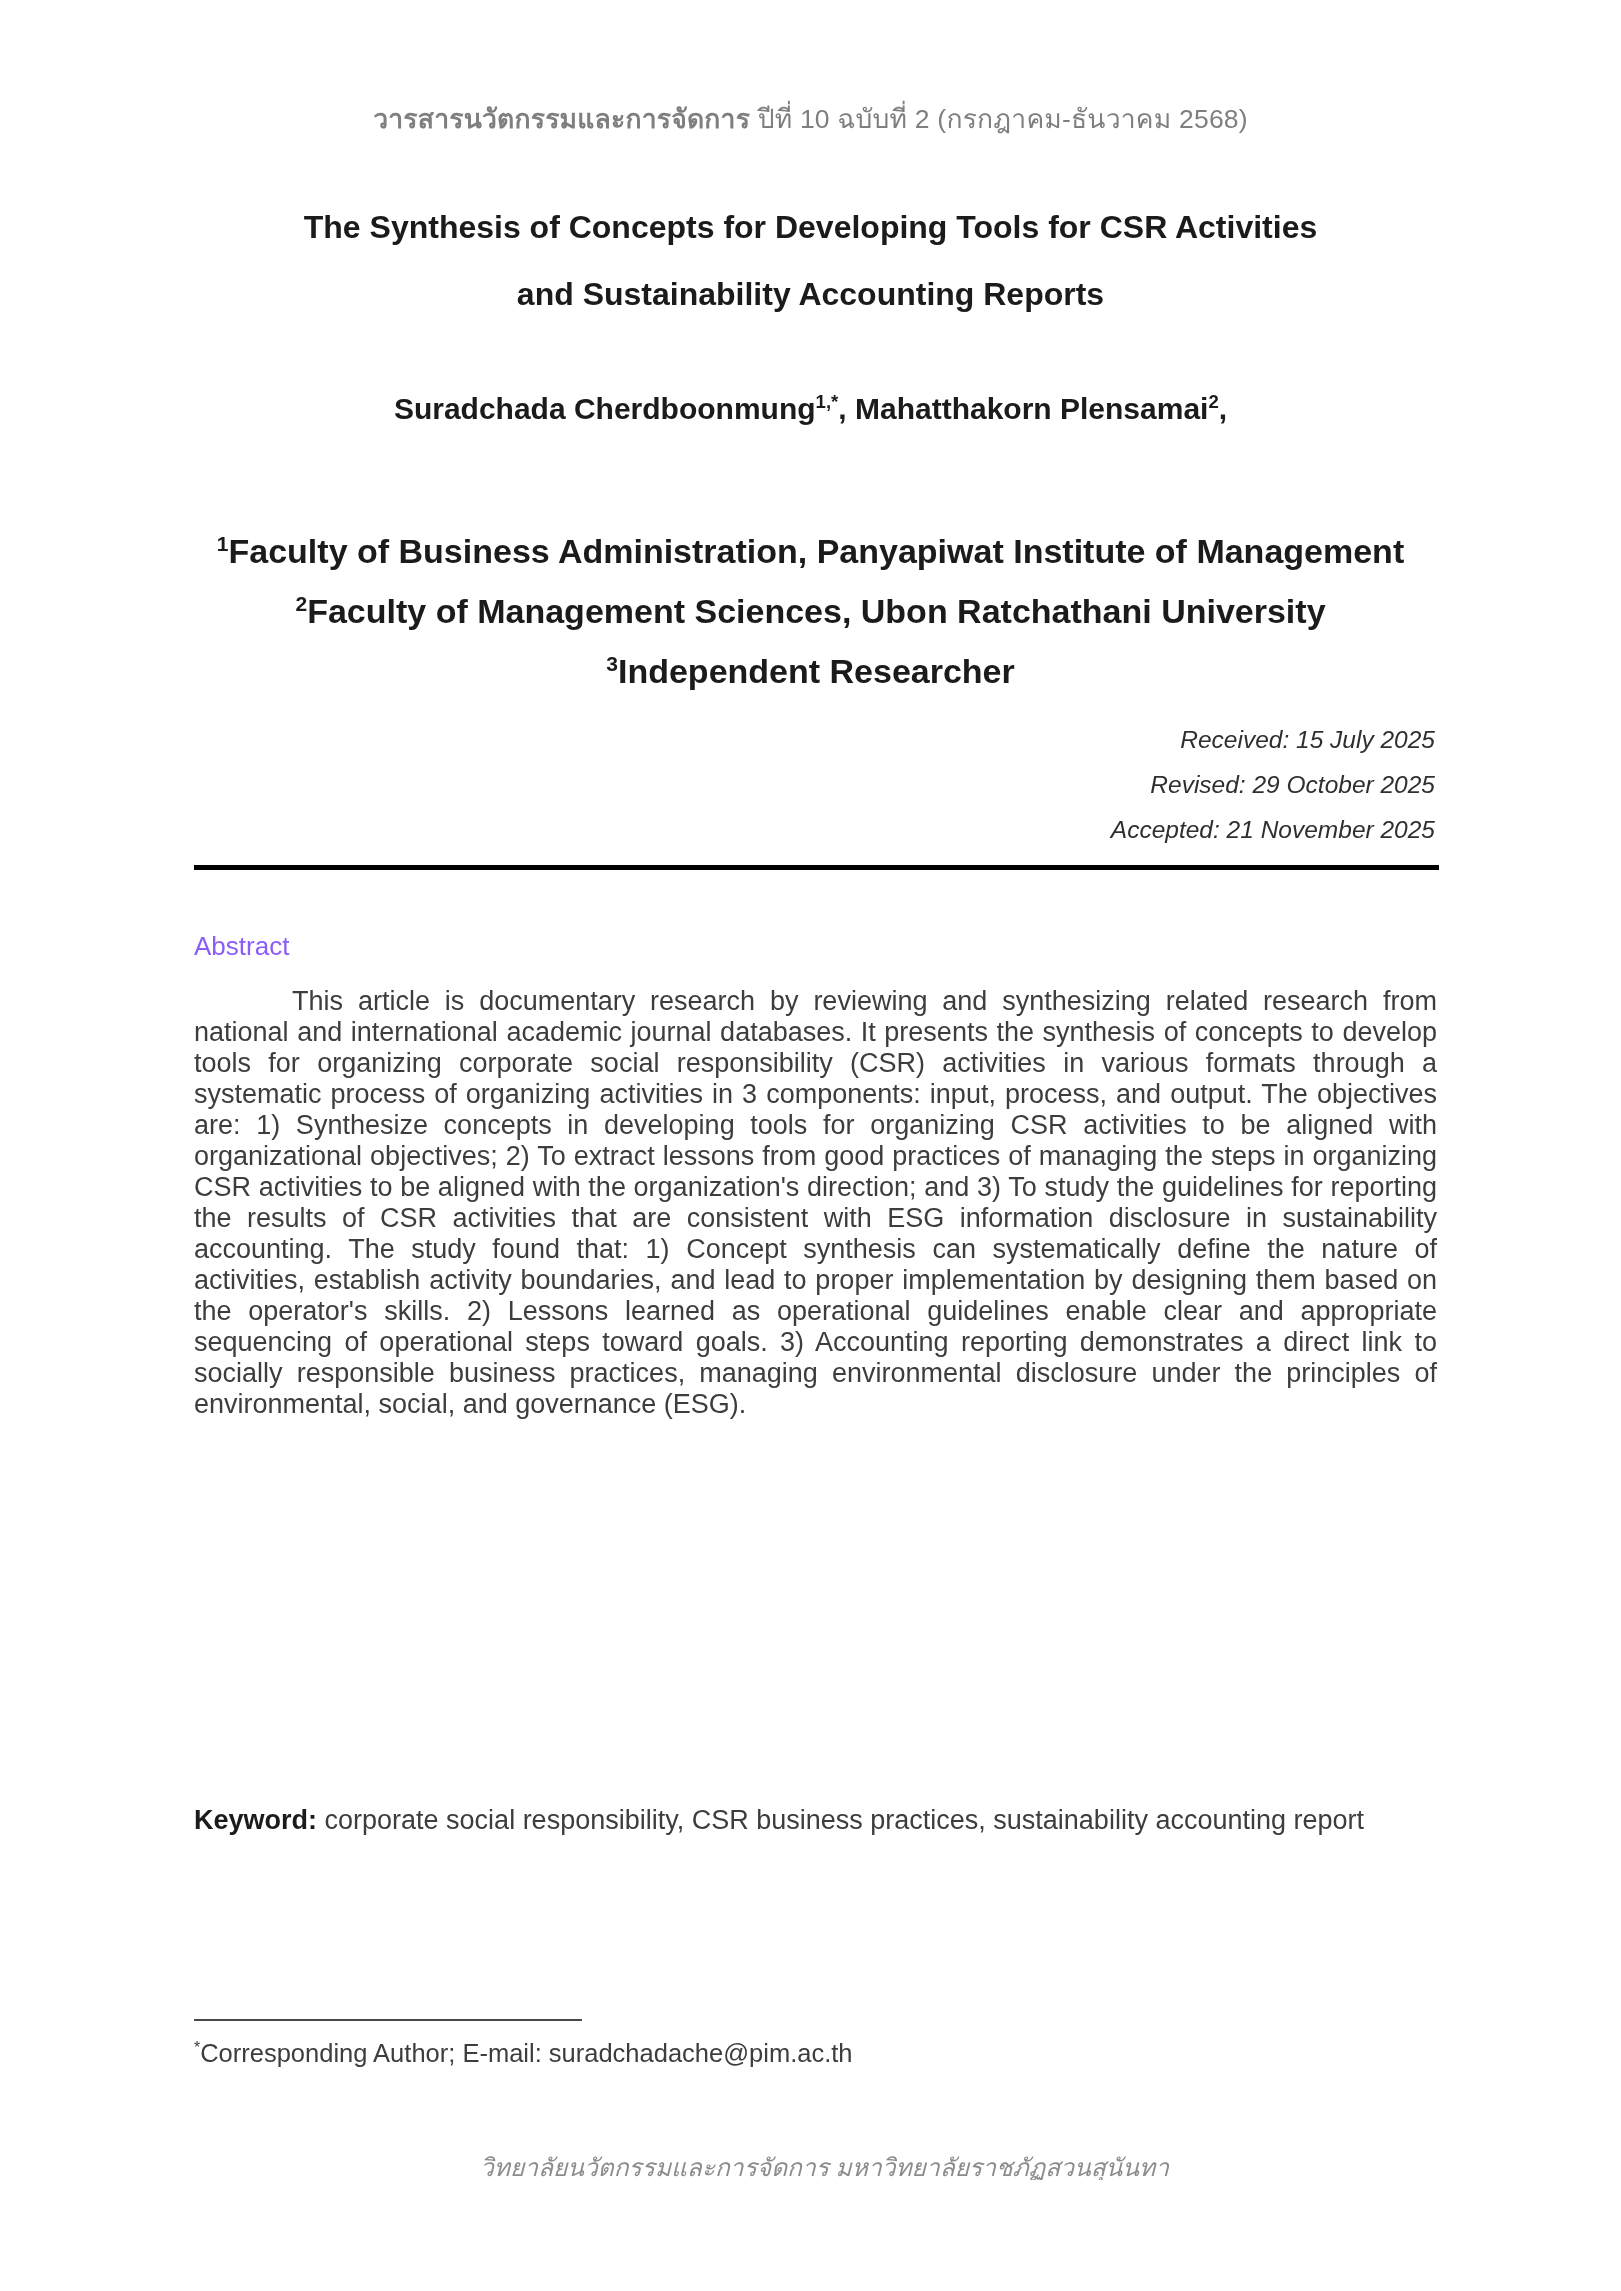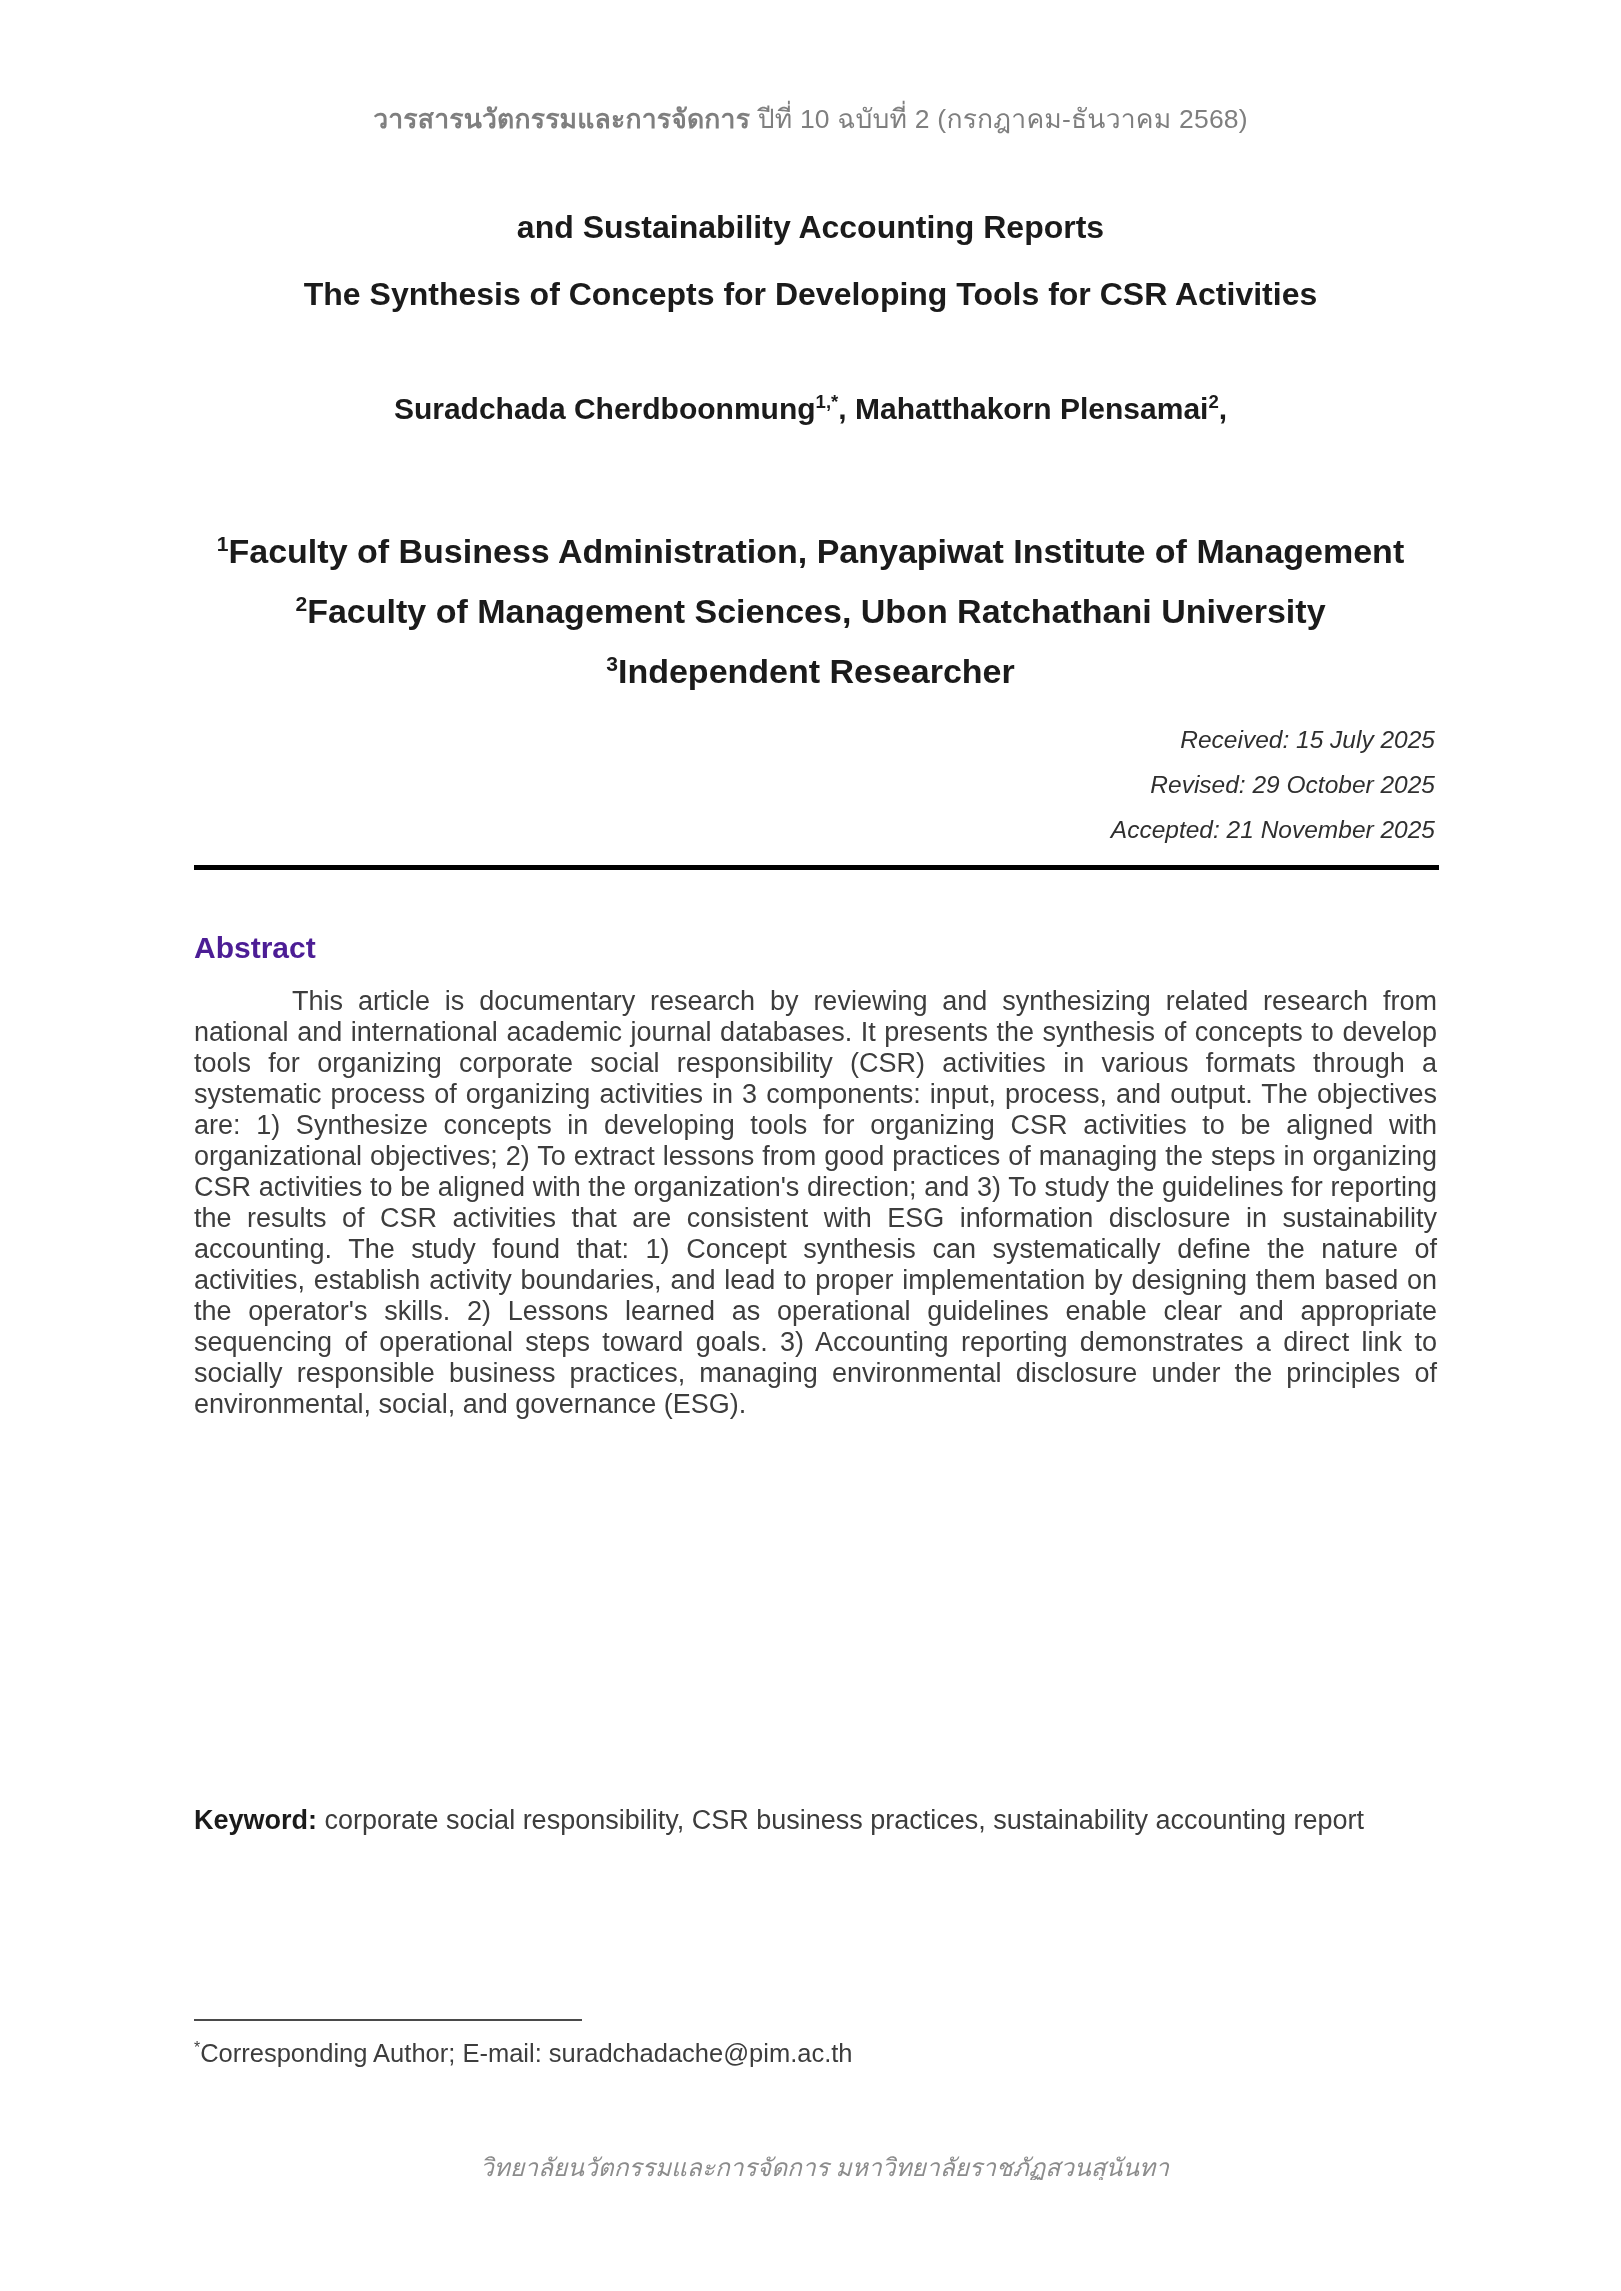--- a/index.html
+++ b/index.html
@@ -82,23 +82,23 @@
     top: 865px;
     left: 194px;
     right: 182px;
     height: 4.9px;
     background: #000000;
   }
   .abstract-heading {
     position: absolute;
     top: 931px;
     left: 194px;
-    font-size: 30px;
-    font-weight: bold;
-    color: #4c1d95;
+    font-size: 26px;
+    font-weight: normal;
+    color: #8b5cf6;
   }
   .abstract-body {
     position: absolute;
     top: 986px;
     left: 194px;
     right: 184px;
     font-size: 27px;
     line-height: 31px;
     color: #3d3d3d;
     text-align: justify;
@@ -152,22 +152,22 @@
   }
 </style>
 </head>
 <body>
 
 <div class="page">
 
   <div class="journal-header"><span class="jh-bold">วารสารนวัตกรรมและการจัดการ</span><span> ปีที่ 10 ฉบับที่ 2 (กรกฎาคม-ธันวาคม 2568)</span></div>
 
   <div class="article-title">
+    <div>The Synthesis of Concepts for Developing Tools for CSR Activities</div>
     <div>and Sustainability Accounting Reports</div>
-    <div>The Synthesis of Concepts for Developing Tools for CSR Activities</div>
   </div>
 
   <div class="authors">
     <div><span>Suradchada Cherdboonmung</span><sup>1,*</sup><span>,  </span><span>Mahatthakorn Plensamai</span><sup>2</sup><span>,</span></div>
   </div>
 
   <div class="affiliations">
     <div><sup>1</sup><span>Faculty of Business Administration, Panyapiwat Institute of Management</span></div>
     <div><sup>2</sup><span>Faculty of Management Sciences, Ubon Ratchathani University</span></div>
     <div><sup>3</sup><span>Independent Researcher</span></div>

